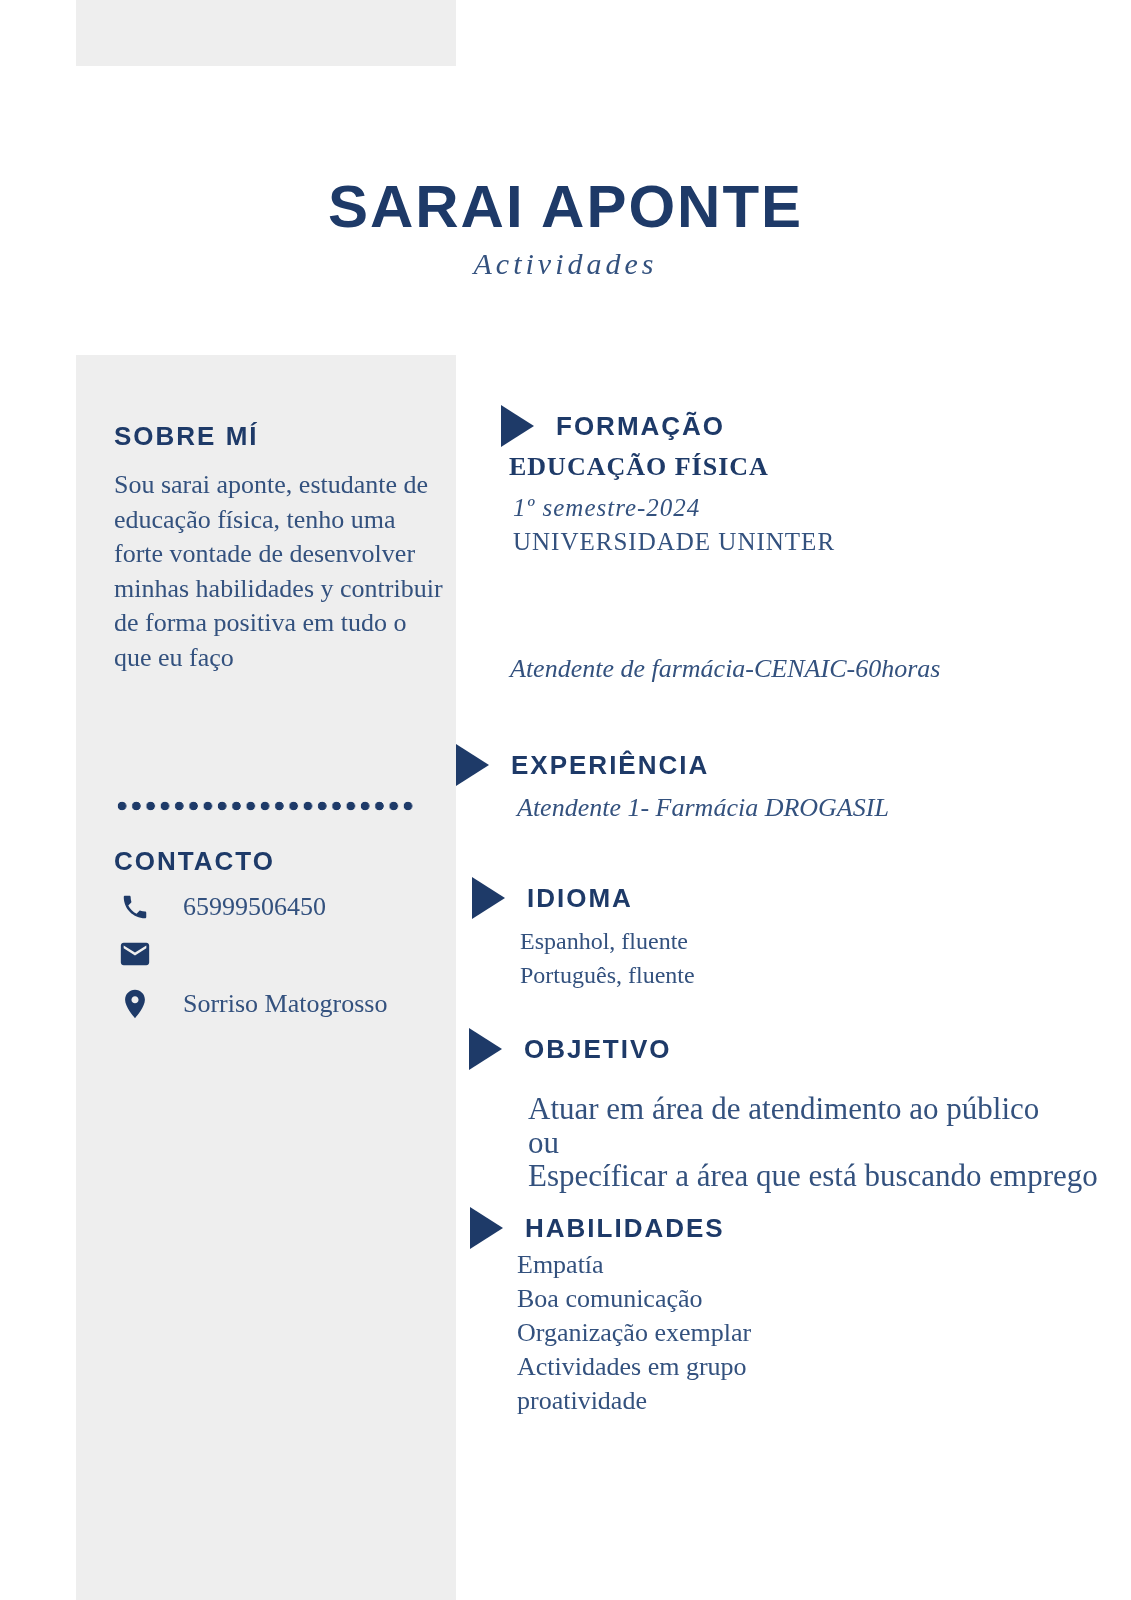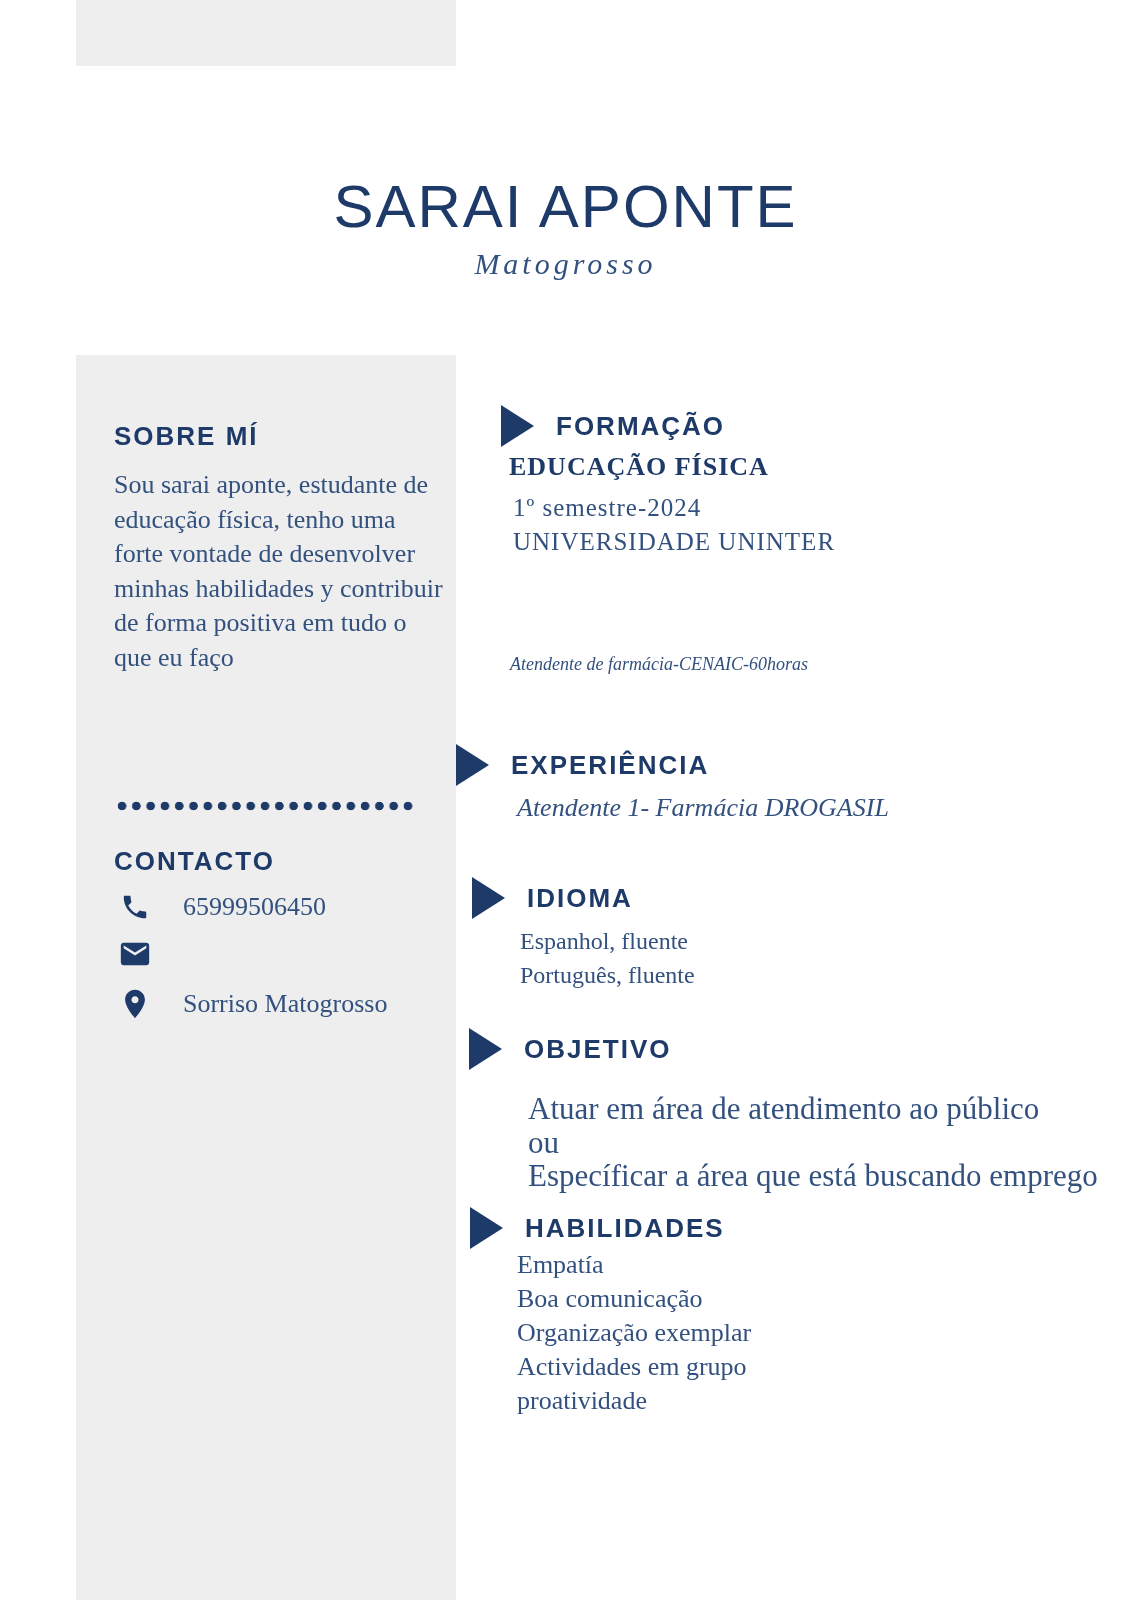--- a/index.html
+++ b/index.html
@@ -16,21 +16,21 @@
     background: var(--sidebar_gray, #eeeeee);
   }
   .block-side {
     position: absolute; left: 76px; top: 355px; width: 380px; height: 1245px;
     background: var(--sidebar_gray, #eeeeee);
   }
   .header { position: absolute; left: 0; top: 172px; width: 1131px; text-align: center; }
   .header .name {
     margin: 0;
     font-family: "Liberation Sans", sans-serif;
-    font-weight: normal;
+    font-weight: bold;
     font-size: 60px;
     letter-spacing: 2px;
     color: var(--navy, #1e3a68);
   }
   .header .role {
     margin-top: 6px;
     font-style: italic;
     font-size: 30px;
     letter-spacing: 4px;
     color: var(--body_navy, #33517e);
@@ -80,31 +80,31 @@
   #sec-objetivo    { left: 469px; top: 1028px; }
   #sec-habilidades { left: 470px; top: 1207px; }
 
   .edu-degree {
     position: absolute; left: 509px; top: 452px;
     font-weight: bold; font-size: 26px; letter-spacing: 1px;
     color: var(--navy, #1e3a68);
   }
   .edu-period {
     position: absolute; left: 513px; top: 494px;
-    font-size: 25px; letter-spacing: 1px;
+    font-style: italic; font-size: 25px; letter-spacing: 1px;
     color: var(--body_navy, #33517e);
   }
   .edu-school {
     position: absolute; left: 513px; top: 528px;
     font-size: 25px; letter-spacing: 1px;
     color: var(--body_navy, #33517e);
   }
   .curso-item {
     position: absolute; left: 510px; top: 654px;
-    font-style: italic; font-size: 18px;
+    font-style: italic; font-size: 26px;
     color: var(--body_navy, #33517e);
   }
   .exp-item {
     position: absolute; left: 517px; top: 793px;
     font-style: italic; font-size: 26px;
     color: var(--body_navy, #33517e);
   }
   .idioma-list {
     position: absolute; left: 520px; top: 924px;
     font-size: 24px; line-height: 34px;
@@ -124,21 +124,21 @@
 </head>
 <body>
 
 <div class="page">
 
   <div class="block-top"></div>
   <div class="block-side"></div>
 
   <header class="header">
     <h1 class="name">SARAI APONTE</h1>
-    <div class="role">Matogrosso</div>
+    <div class="role">Actividades</div>
   </header>
 
   <h2 class="h2 about-h">SOBRE MÍ</h2>
   <p class="about-p">Sou sarai aponte, estudante de educação física, tenho uma forte vontade de desenvolver minhas habilidades y contribuir de forma positiva em tudo o que eu faço</p>
 
   <div class="dots"></div>
 
   <h2 class="h2 contact-h">CONTACTO</h2>
 
   <div class="contact-list">

